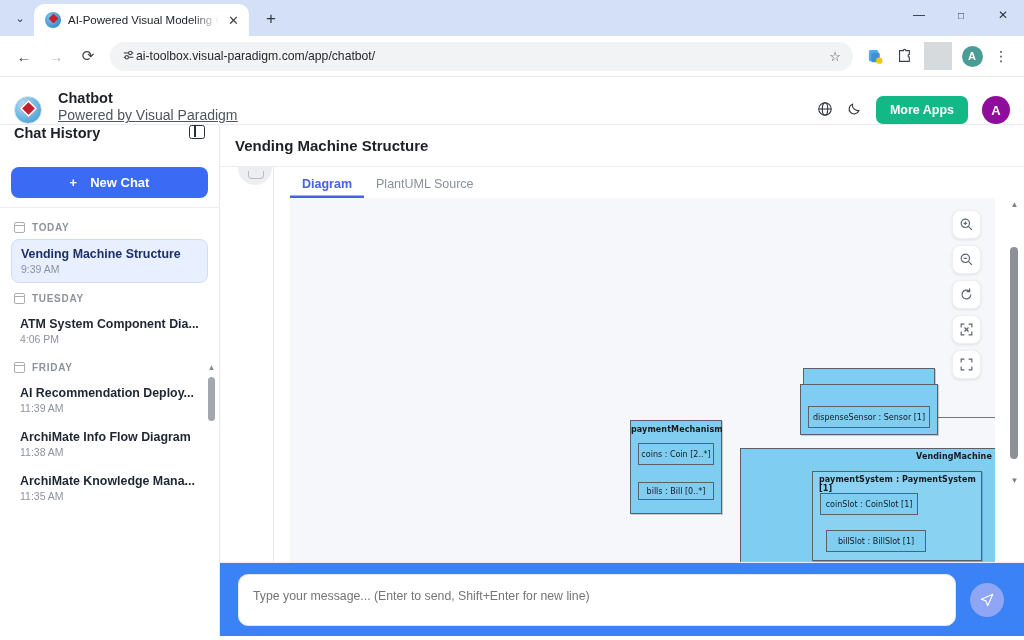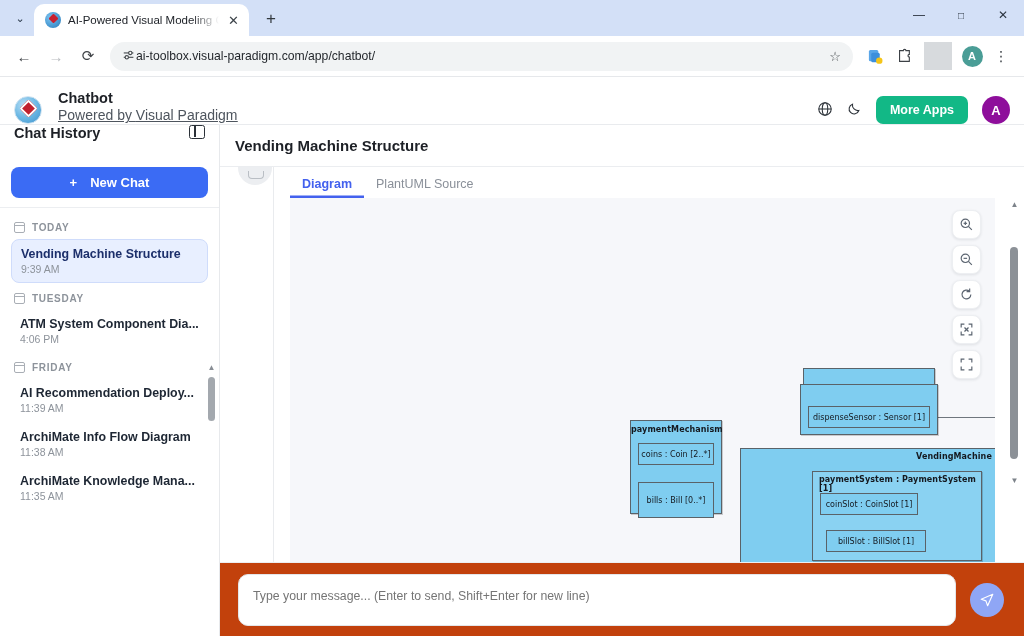--- a/index.html
+++ b/index.html
@@ -186,21 +186,21 @@
     display: flex; align-items: center; justify-content: center; color: #5b6470; }
 
   .main-scroll { position: absolute; right: 3px; top: 31px; width: 13px; bottom: 74px; }
   .main-scroll .up, .main-scroll .dn { position: absolute; left: 2px; width: 9px;
     height: 10px; color: #7d838a; font-size: 8px; text-align: center; line-height: 10px; }
   .main-scroll .up { top: 2px; } .main-scroll .dn { bottom: 2px; }
   .main-scroll .thumb { position: absolute; left: 2px; top: 49px; width: 8px;
     height: 212px; background: #8c9197; border-radius: 5px; }
 
   
-  .composer { height: 74px; border-top: 1px solid #eceef1; background: #c2410c;
+  .composer { height: 74px; border-top: 1px solid #eceef1; background: #3b82f6;
     display: flex; align-items: center; padding: 0 20px 0 18px; gap: 14px; }
   .inputbox { flex: 1 1 auto; height: 52px; border: 1px solid #e3e6ea;
     border-radius: 10px; padding: 14px 14px 0; font-size: 12.3px; color: #9aa0a8;
     font-family: "Liberation Sans", sans-serif; resize: none; outline: none; }
   .sendbtn { width: 34px; height: 34px; border-radius: 50%; background: #8fa6f5;
     display: flex; align-items: center; justify-content: center; color: #fff; }
 </style>
 </head>
 <body>
 
@@ -372,21 +372,21 @@
               <div class="blk" style="left:450px;top:250px;width:428px;height:245px;">
                 <div class="cap">VendingMachine</div>
               </div>
 
               <div class="blk" style="left:494px;top:273px;width:170px;height:90px;background:#8ad2f2;margin-left:28px;">
                 <div class="cap" style="text-align:left;padding-left:6px;">paymentSystem : PaymentSystem [1]</div>
               </div>
 
               <div class="port" style="left:518px;top:208px;width:122px;height:22px;">dispenseSensor : Sensor [1]</div>
               <div class="port" style="left:348px;top:245px;width:76px;height:22px;">coins : Coin [2..*]</div>
-              <div class="port" style="left:348px;top:284px;width:76px;height:36px;">bills : Bill [0..*]</div>
+              <div class="port" style="left:348px;top:284px;width:76px;height:18px;">bills : Bill [0..*]</div>
               <div class="port" style="left:530px;top:295px;width:98px;height:22px;">coinSlot : CoinSlot [1]</div>
               <div class="port" style="left:536px;top:332px;width:100px;height:22px;">billSlot : BillSlot [1]</div>
 
             </div>
 
             <div class="dtools">
               <div class="dbtn">
                 <svg width="15" height="15" viewBox="0 0 18 18" fill="none" stroke="#5b6470" stroke-width="1.4">
                   <circle cx="7.6" cy="7.6" r="5"></circle>
                     <line x1="11.3" y1="11.3" x2="15.4" y2="15.4"></line>

